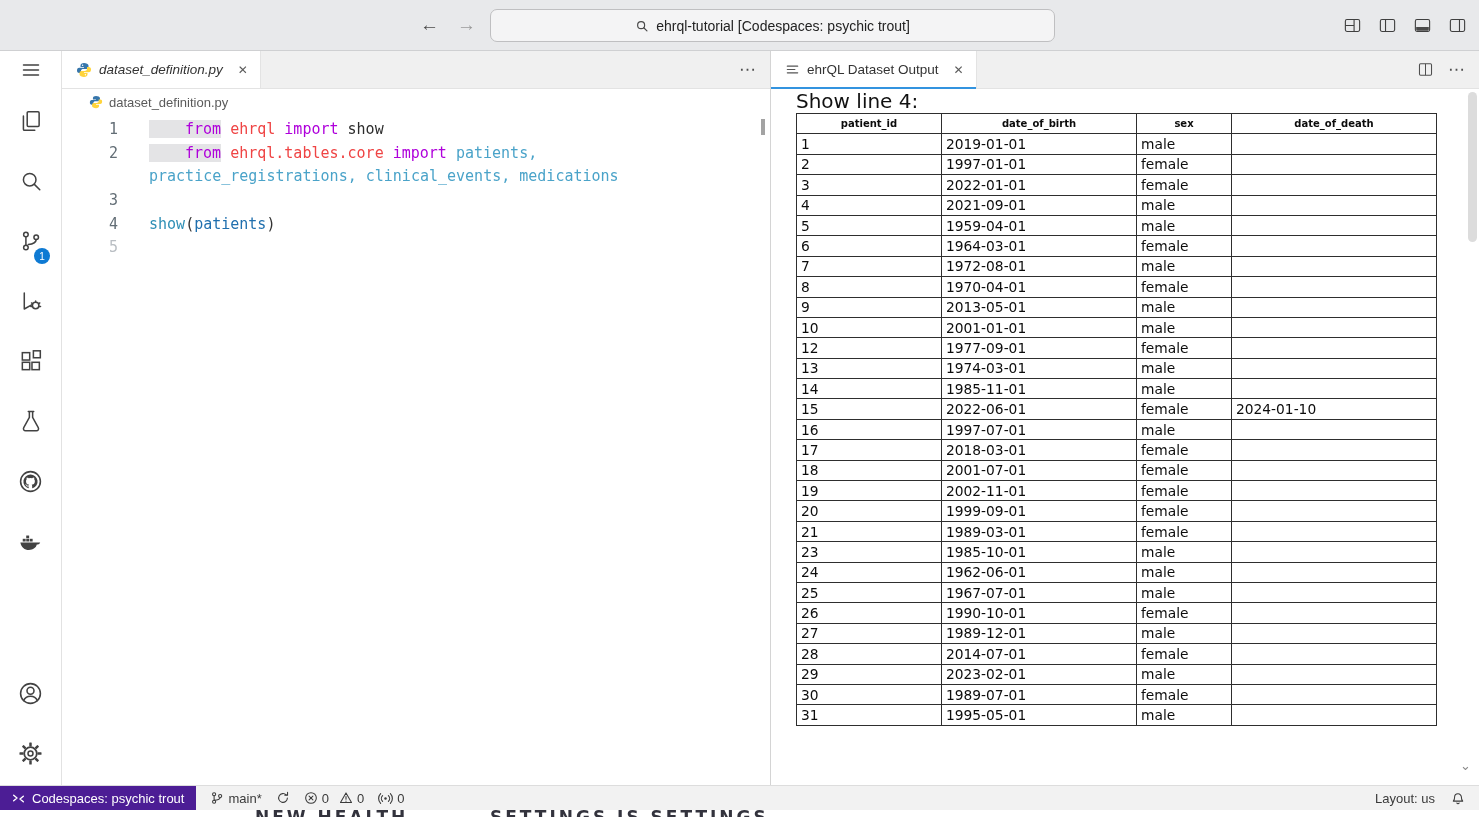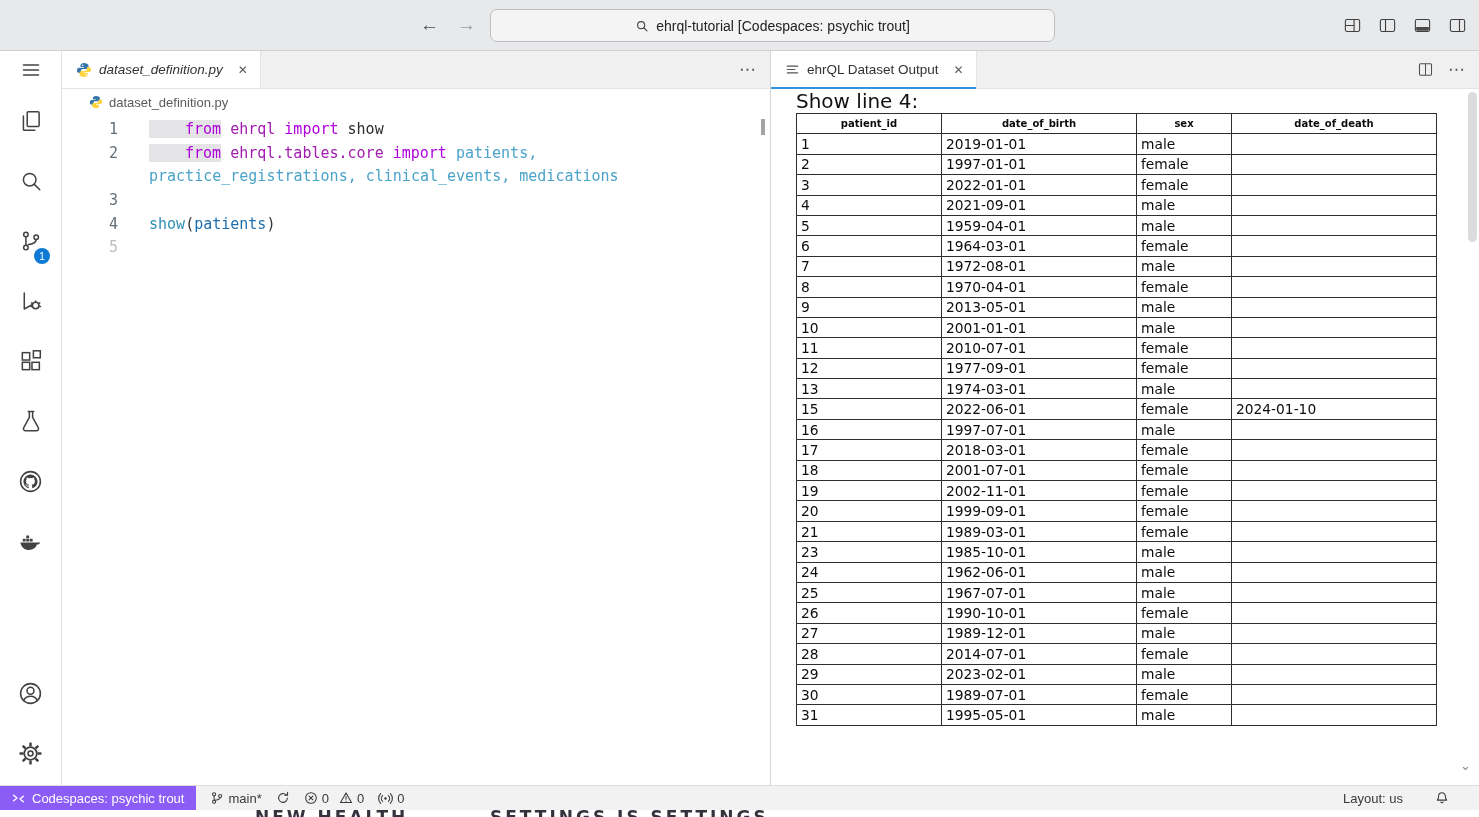--- a/index.html
+++ b/index.html
@@ -33,45 +33,45 @@
 .tab.output-tab::after{content:"";position:absolute;left:0;right:0;bottom:-1px;height:2px;background:#3293df;}
 .tab-actions{margin-left:auto;display:flex;align-items:center;gap:14px;padding-right:14px;color:#4f4f4f;font-size:17px;}
 .breadcrumb{flex:0 0 26px;height:26px;display:flex;align-items:center;gap:6px;padding-left:27px;font-size:13px;color:#5a5a5a;background:#fff;cursor:pointer;}
 .code{flex:1;font-family:"DejaVu Sans Mono","Liberation Mono",monospace;font-size:15px;background:#fff;padding-top:3px;position:relative;overflow:hidden;}
 .code-row{display:flex;height:23.7px;line-height:23.7px;}
 .ln{flex:0 0 56px;width:56px;text-align:right;color:#636e76;}
 .ln.dim{color:#b9bec3;}
 .ct{margin-left:31px;}
 .kw{color:#af00db;}
 .kw.hl{background:#e4e4e6;padding-left:36px;}
-.mod{color:#a21caf;}
+.mod{color:#ef4444;}
 .names{color:#4aa3c9;}
 .plain{color:#2d2d2d;}
 .fn{color:#2e8fb5;}
 .arg{color:#1f6fae;}
 .pp{color:#333;}
 .ed-scroll{position:absolute;right:5px;top:4px;width:4px;height:16px;background:#a3a3a3;}
 
 
 .rgroup{flex:1;display:flex;flex-direction:column;min-width:0;border-left:1px solid #d4d4d4;background:#fff;}
 .output-body{flex:1;padding:2px 0 0 25px;overflow:hidden;position:relative;font-family:"DejaVu Sans",sans-serif;}
 .output-heading{font-size:20px;color:#111;line-height:20px;margin-bottom:2px;}
 table.ds{border-collapse:collapse;table-layout:fixed;}
 .ds th,.ds td{border:1px solid #2e2e2e;height:20.4px;padding:0 4px;font-size:13.8px;color:#0c0c0c;overflow:hidden;white-space:nowrap;}
 .ds th{font-weight:bold;text-align:center;font-size:10px;}
 .ds td{text-align:left;}
 .out-scroll{position:absolute;right:2px;top:3px;width:9px;height:150px;background:#dcdcdc;border-radius:5px;cursor:pointer;}
 .out-chevron{position:absolute;right:8px;bottom:12px;color:#8a8a8a;font-size:13px;}
 
 
 .statusbar{flex:0 0 25px;height:25px;background:#f2f2f2;border-top:1px solid #ddd;display:flex;align-items:center;font-size:13px;color:#3a3a3a;}
-.sb-remote{background:#8b5cf6;color:#fff;height:100%;display:flex;align-items:center;gap:7px;padding:0 12px;cursor:pointer;}
+.sb-remote{background:#4c1d95;color:#fff;height:100%;display:flex;align-items:center;gap:7px;padding:0 12px;cursor:pointer;}
 .sb-item{display:flex;align-items:center;gap:4px;margin-left:14px;cursor:pointer;}
 .sb-item .gap{margin-left:6px;}
-.sb-right{margin-left:auto;display:flex;align-items:flex-start;gap:32px;padding-right:30px;}
+.sb-right{margin-left:auto;display:flex;align-items:flex-end;gap:16px;padding-right:14px;}
 
 
 .strip{flex:0 0 7px;height:7px;background:#fff;overflow:hidden;position:relative;}
 .strip span{position:absolute;top:-3px;font-weight:bold;font-size:17px;letter-spacing:3px;color:#33333d;font-family:"DejaVu Sans",sans-serif;}
 .frag-l{left:255px;}
 .frag-r{left:490px;}
 </style>
 </head>
 <body>
 
@@ -358,34 +358,34 @@
                 <td>male</td>
                 <td></td>
               </tr>
               <tr>
                 <td>10</td>
                 <td>2001-01-01</td>
                 <td>male</td>
                 <td></td>
               </tr>
               <tr>
-                <td>11</td>
-                <td>2010-07-01</td>
-                <td>female</td>
-                <td></td>
-              </tr>
-              <tr>
                 <td>12</td>
                 <td>1977-09-01</td>
                 <td>female</td>
                 <td></td>
               </tr>
               <tr>
                 <td>13</td>
                 <td>1974-03-01</td>
+                <td>male</td>
+                <td></td>
+              </tr>
+              <tr>
+                <td>14</td>
+                <td>1985-11-01</td>
                 <td>male</td>
                 <td></td>
               </tr>
               <tr>
                 <td>15</td>
                 <td>2022-06-01</td>
                 <td>female</td>
                 <td>2024-01-10</td>
               </tr>
               <tr>

